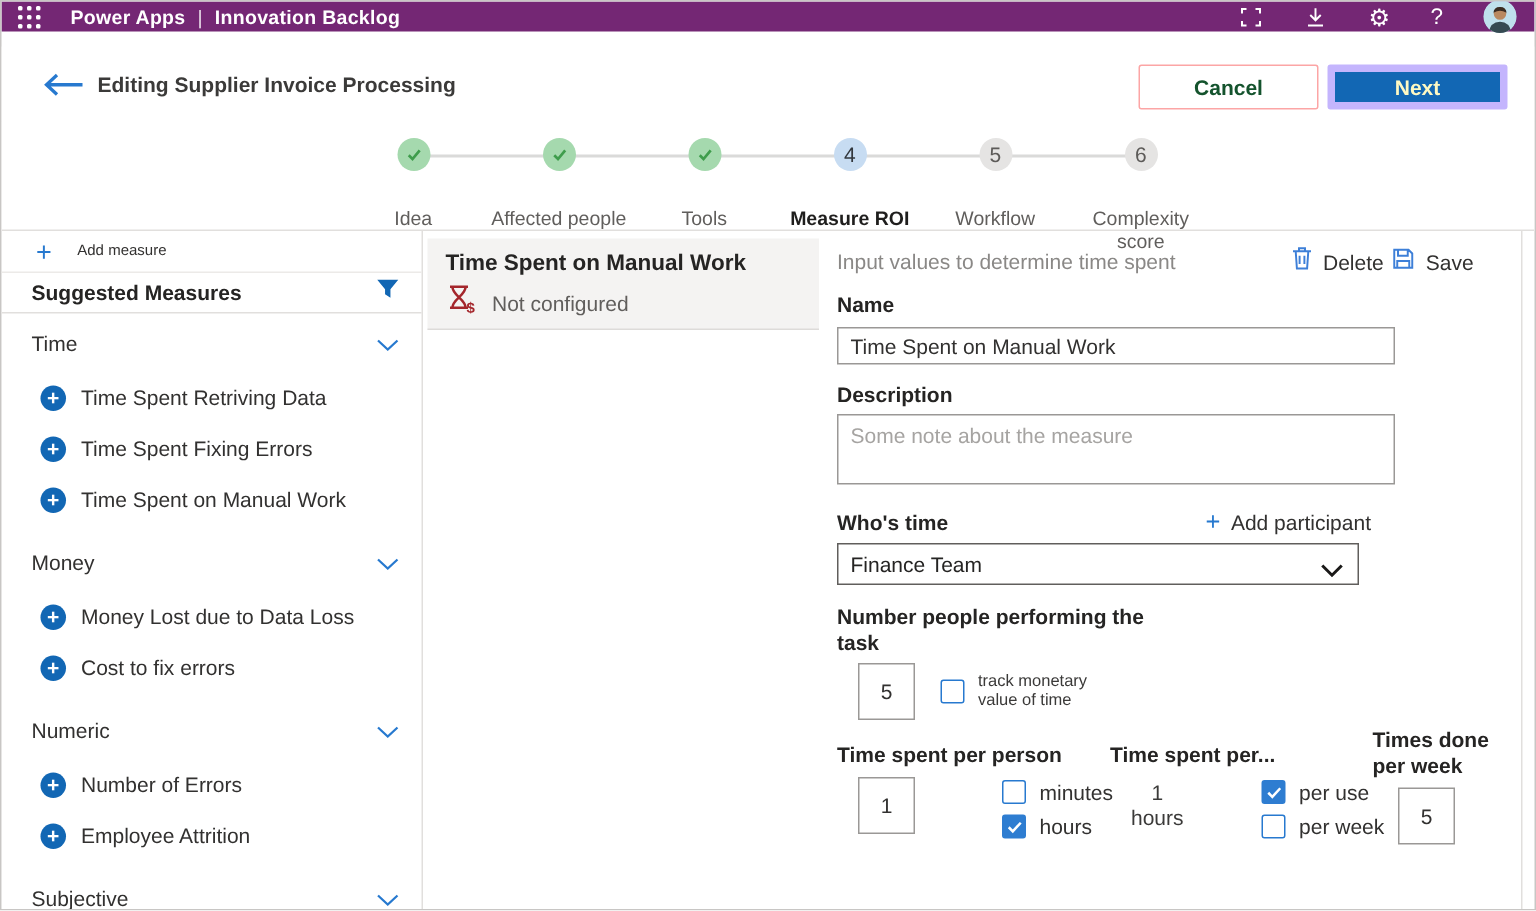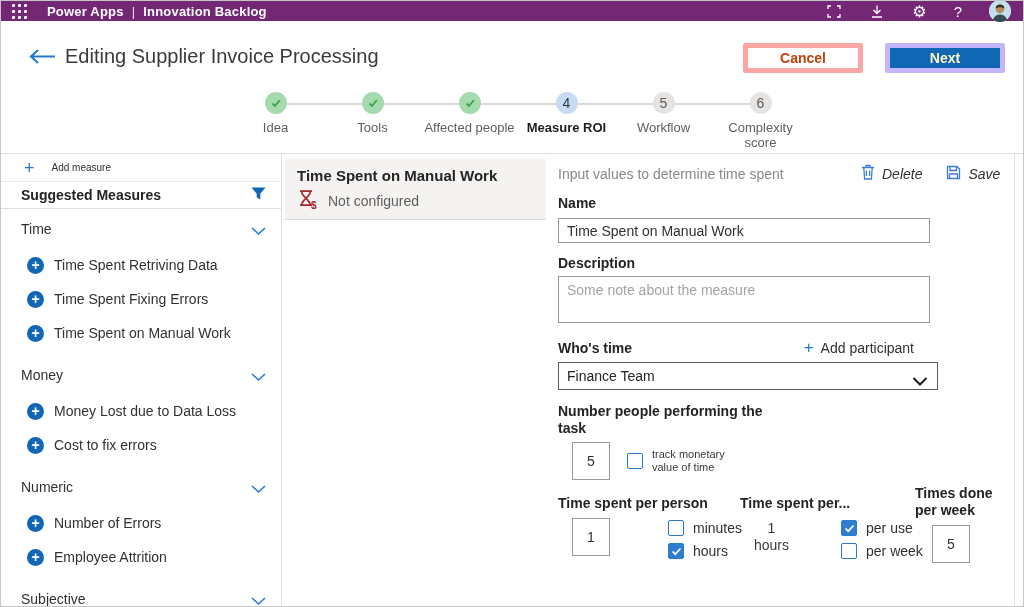--- a/index.html
+++ b/index.html
@@ -14,35 +14,35 @@
   .brand { display:flex; align-items:center; margin-left:20px; font-size:13px; font-weight:bold; letter-spacing:.2px; }
   .brand .pipe { margin:0 8px; font-weight:normal; opacity:.85; }
   .topbar-right { margin-left:auto; display:flex; align-items:center; gap:27px; margin-right:12px; }
   .topbar-right svg { display:block; }
   .help-glyph { font-size:15px; color:#fff; }
   .avatar { width:22px; height:22px; border-radius:50%; background:#bfe0ec; overflow:hidden; display:flex; align-items:flex-end; justify-content:center; }
 
   
   .header { position:absolute; top:30px; left:0; width:100%; height:50px; background:#fff; }
   .back { position:absolute; left:26px; top:17px; cursor:pointer; }
-  .page-title { position:absolute; left:64px; top:0; line-height:50px; font-size:20px; font-weight:normal; color:#3b3a39; }
+  .page-title { position:absolute; left:64px; top:0; line-height:50px; font-size:14px; font-weight:bold; color:#3b3a39; }
   .btn { position:absolute; top:12px; width:120px; height:30px; font-size:14px; font-weight:bold; border-radius:2px; display:flex; align-items:center; justify-content:center; cursor:pointer; font-family:inherit; }
-  .btn-cancel { left:742px; background:#fff; border:5px solid #fca5a5; color:#c2410c; }
+  .btn-cancel { left:758px; background:#fff; border:1px solid #fca5a5; color:#14532d; }
   .btn-next { left:884px; background:#1267b4; border:5px solid #c4b5fd; color:#fef9c3; }
 
   
   .stepper { position:absolute; top:80px; left:0; width:100%; height:73px; border-bottom:1px solid #e1dfdd; background:#fff; }
   .stepper-inner { position:absolute; left:226px; top:6px; width:582px; display:flex; }
   .step-line { position:absolute; left:48px; width:486px; top:16px; height:2px; background:#dadad9; }
   .step { position:relative; width:97px; display:flex; flex-direction:column; align-items:center; }
   .step-circle { width:22px; height:22px; margin-top:5px; border-radius:50%; display:flex; align-items:center; justify-content:center; font-size:14px; z-index:1; }
   .step.done .step-circle { background:#a5d9ae; }
   .step.active .step-circle { background:#c7dcf2; color:#32373d; }
   .step.future .step-circle { background:#e5e4e3; color:#5d5b59; }
-  .step-label { margin-top:6px; font-size:13px; line-height:15px; text-align:center; color:#605e5c; }
+  .step-label { margin-top:24px; font-size:13px; line-height:15px; text-align:center; color:#605e5c; }
   .step.active .step-label { color:#1f1e1d; font-weight:bold; }
 
   
   .content { position:absolute; top:153px; left:0; width:1024px; height:454px; overflow:hidden; }
 
   
   .sidebar { position:absolute; left:0; top:0; width:281px; height:454px; border-right:1px solid #e1dfdd; background:#fff; }
   .add-measure-row { display:flex; align-items:center; height:28px; padding-left:23px; border-bottom:1px solid #eceae8; cursor:pointer; }
   .add-measure-plus { color:#2779cf; font-size:18px; font-weight:normal; line-height:18px; }
   .add-measure-label { margin-left:17px; font-size:10px; color:#323130; }
@@ -60,34 +60,34 @@
   .midcol { position:absolute; left:282px; top:0; width:265px; height:454px; background:#fff; }
   .measure-card { margin:5px 2px 0 2px; height:61px; background:#f4f3f2; border-bottom:1px solid #dddbd9; padding:8px 12px 0 12px; cursor:pointer; }
   .card-title { font-size:15px; font-weight:bold; color:#252423; }
   .card-status { display:flex; align-items:center; margin-top:5px; }
   .card-status-text { margin-left:10px; font-size:14px; color:#605e5c; }
 
   
   .panel { position:absolute; left:547px; top:0; width:477px; height:454px; padding:12px 0 0 10px; }
   .panel-scrollline { position:absolute; left:466px; top:0; width:1px; height:454px; background:#e1dfdd; }
   .panel-heading { font-size:14px; color:#8a8886; }
-  .panel-actions { position:absolute; left:313px; top:10px; display:flex; gap:24px;font-style:italic; }
+  .panel-actions { position:absolute; left:313px; top:10px; display:flex; gap:6px; }
   .action { display:flex; align-items:center; gap:7px; cursor:pointer; }
   .action-label { font-size:14px; color:#323130; }
   .field-label { font-size:14px; font-weight:bold; color:#252423; }
   .lbl-name { margin-top:13px; }
   .name-input { margin-top:7px; width:372px; height:25px; border:1px solid #9a9896; font-size:14px; color:#323130; padding:0 8px; font-family:inherit; display:block; background:#fff; }
   .lbl-desc { margin-top:12px; }
   .desc-area { margin-top:5px; width:372px; height:47px; border:1px solid #9a9896; font-size:14px; padding:5px 8px; font-family:inherit; resize:none; display:block; color:#323130; background:#fff; }
   .desc-area::placeholder { color:#a6a4a2; }
   .whos-row { margin-top:17px; width:372px; display:flex; align-items:center; justify-content:space-between; }
   .add-part { display:flex; align-items:center; gap:7px; margin-right:16px; cursor:pointer; }
   .add-part-plus { color:#2779cf; font-size:17px; line-height:16px; }
   .add-part-label { font-size:14px; color:#323130; }
-  .select { position:relative; margin-top:6px; width:380px; height:28px; border:1.5px solid #605e5c; display:flex; align-items:center; padding:0 30px 0 8px; cursor:pointer; background:#fff; }
+  .select { position:relative; margin-top:6px; width:348px; height:28px; border:1.5px solid #605e5c; display:flex; align-items:center; padding:0 30px 0 8px; cursor:pointer; background:#fff; }
   .select-value { font-size:14px; color:#252423; }
   .select-chevron { position:absolute; right:9px; top:9px; }
   .lbl-people { margin-top:13px; width:220px; line-height:17px; }
   .people-row { margin-top:5px; display:flex; align-items:center; }
   .numbox { width:38px; height:38px; border:1px solid #9a9896; text-align:center; font-size:14px; color:#323130; font-family:inherit; background:#fff; padding:0; }
   .people-row .numbox { margin-left:14px; }
   .cb { width:16px; height:16px; border:1.5px solid #2779cf; border-radius:2px; background:#fff; flex:none; display:flex; align-items:center; justify-content:center; cursor:pointer; }
   .cb.checked { background:#2e7dd1; border-color:#2e7dd1; }
   .track-cb { margin-left:17px; }
   .track-label { margin-left:9px; font-size:11px; line-height:13px; color:#3b3a39; width:92px; }
@@ -173,30 +173,30 @@
         </div>
         <div class="step-label">Idea</div>
       </div>
 
       <div class="step done">
         <div class="step-circle">
           <svg width="14" height="14" viewBox="0 0 14 14">
               <polyline points="3.5,7.5 6,10 10.8,4.2" fill="none" stroke="#3f9d4c" stroke-width="1.8"></polyline>
             </svg>
         </div>
-        <div class="step-label">Tools</div>
+        <div class="step-label">Affected people</div>
       </div>
 
       <div class="step done">
         <div class="step-circle">
           <svg width="14" height="14" viewBox="0 0 14 14">
               <polyline points="3.5,7.5 6,10 10.8,4.2" fill="none" stroke="#3f9d4c" stroke-width="1.8"></polyline>
             </svg>
         </div>
-        <div class="step-label">Affected people</div>
+        <div class="step-label">Tools</div>
       </div>
 
       <div class="step active">
         <div class="step-circle">4</div>
         <div class="step-label">Measure ROI</div>
       </div>
 
       <div class="step future">
         <div class="step-circle">5</div>
         <div class="step-label">Workflow</div>

